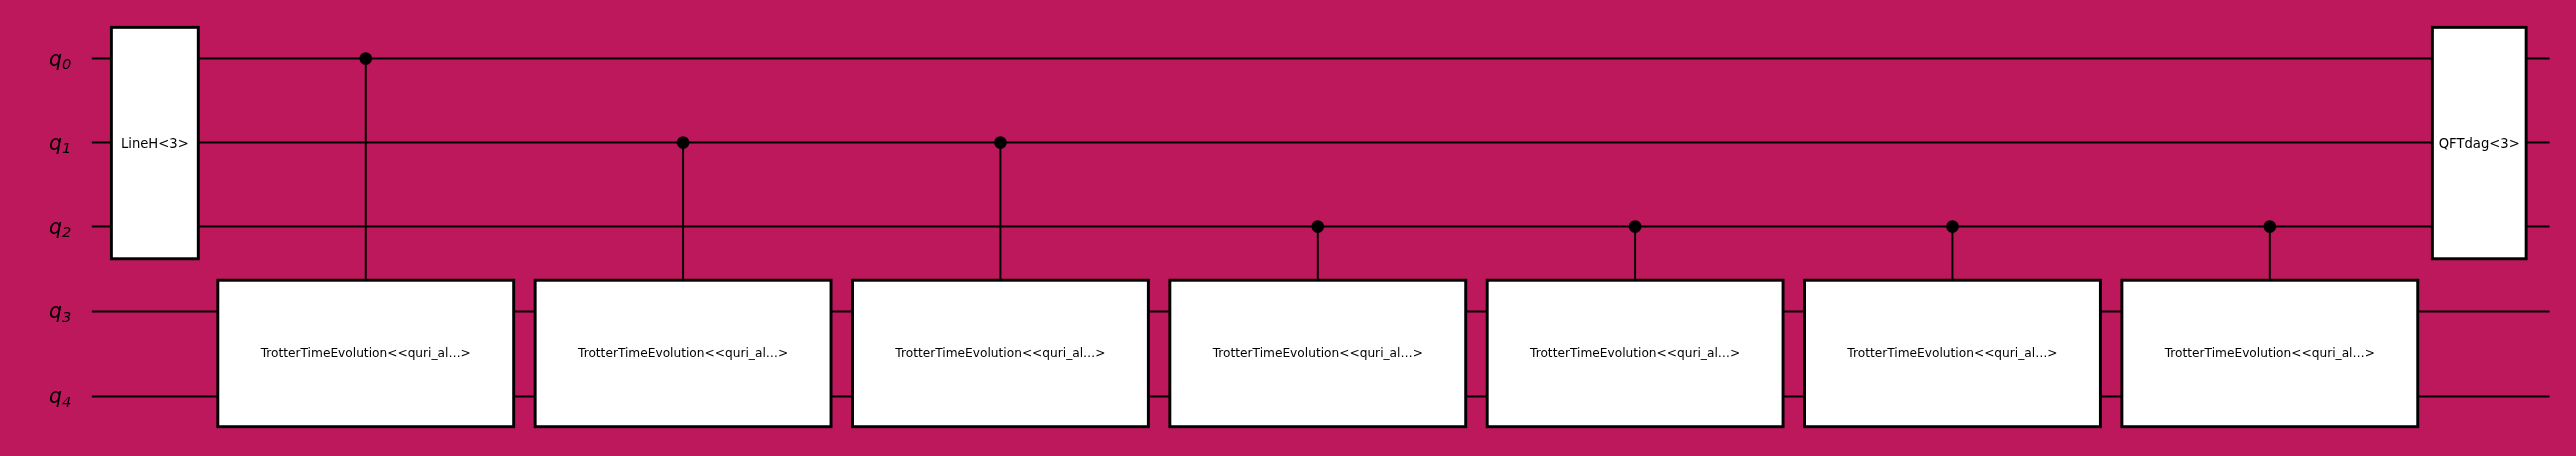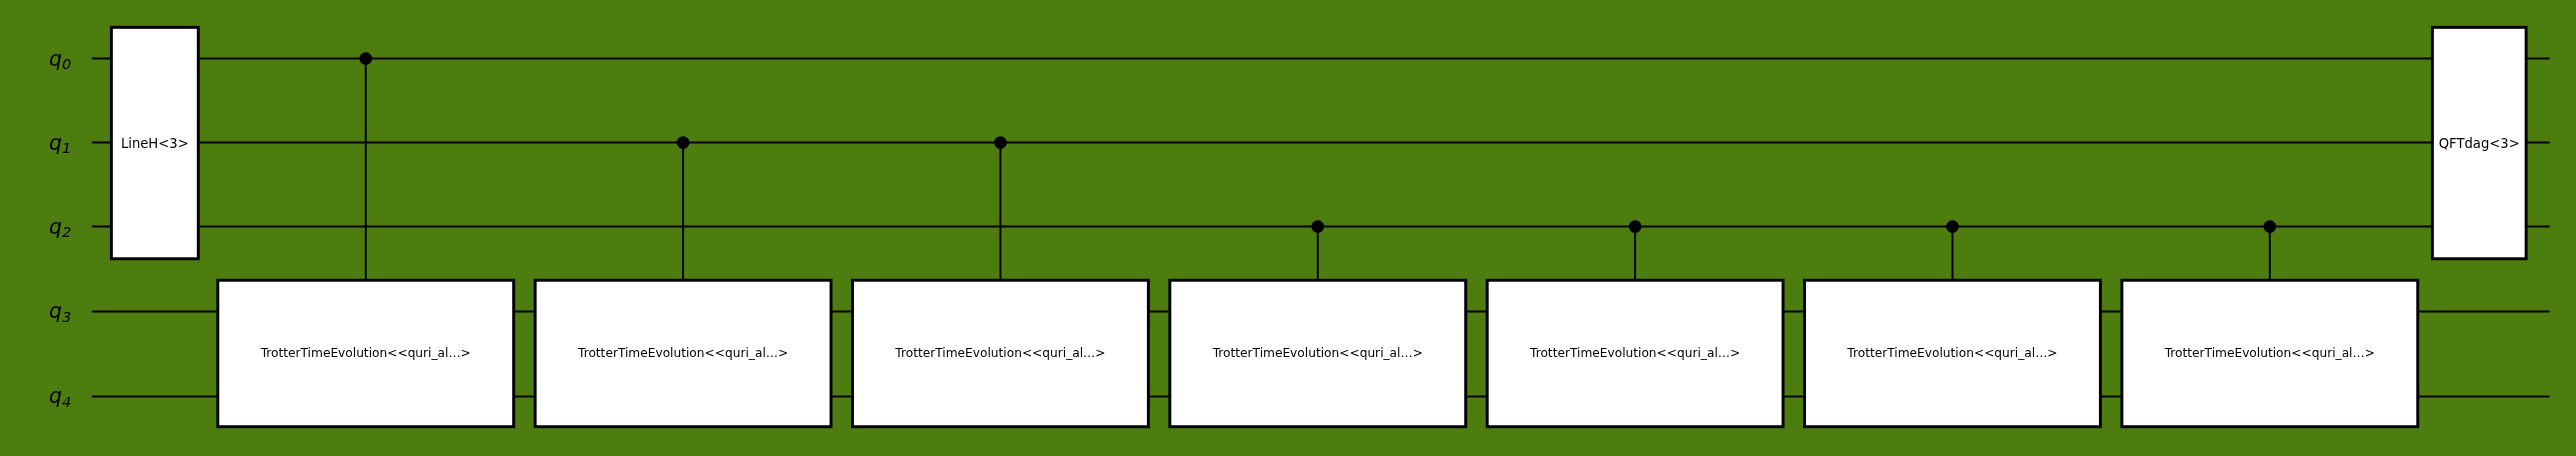--- a/index.html
+++ b/index.html
@@ -5,21 +5,21 @@
   html, body {
     margin: 0;
     padding: 0;
     background: #ffffff;
     font-family: "DejaVu Sans", "Liberation Sans", sans-serif;
   }
   .figure {
     position: relative;
     width: 2576px;
     height: 456px;
-    background: #4d7c0f;
+    background: #be185d;
     overflow: hidden;
   }
   svg text {
     font-family: "DejaVu Sans", "Liberation Sans", sans-serif;
     fill: #000000;
   }
 </style>
 </head>
 <body>
 

